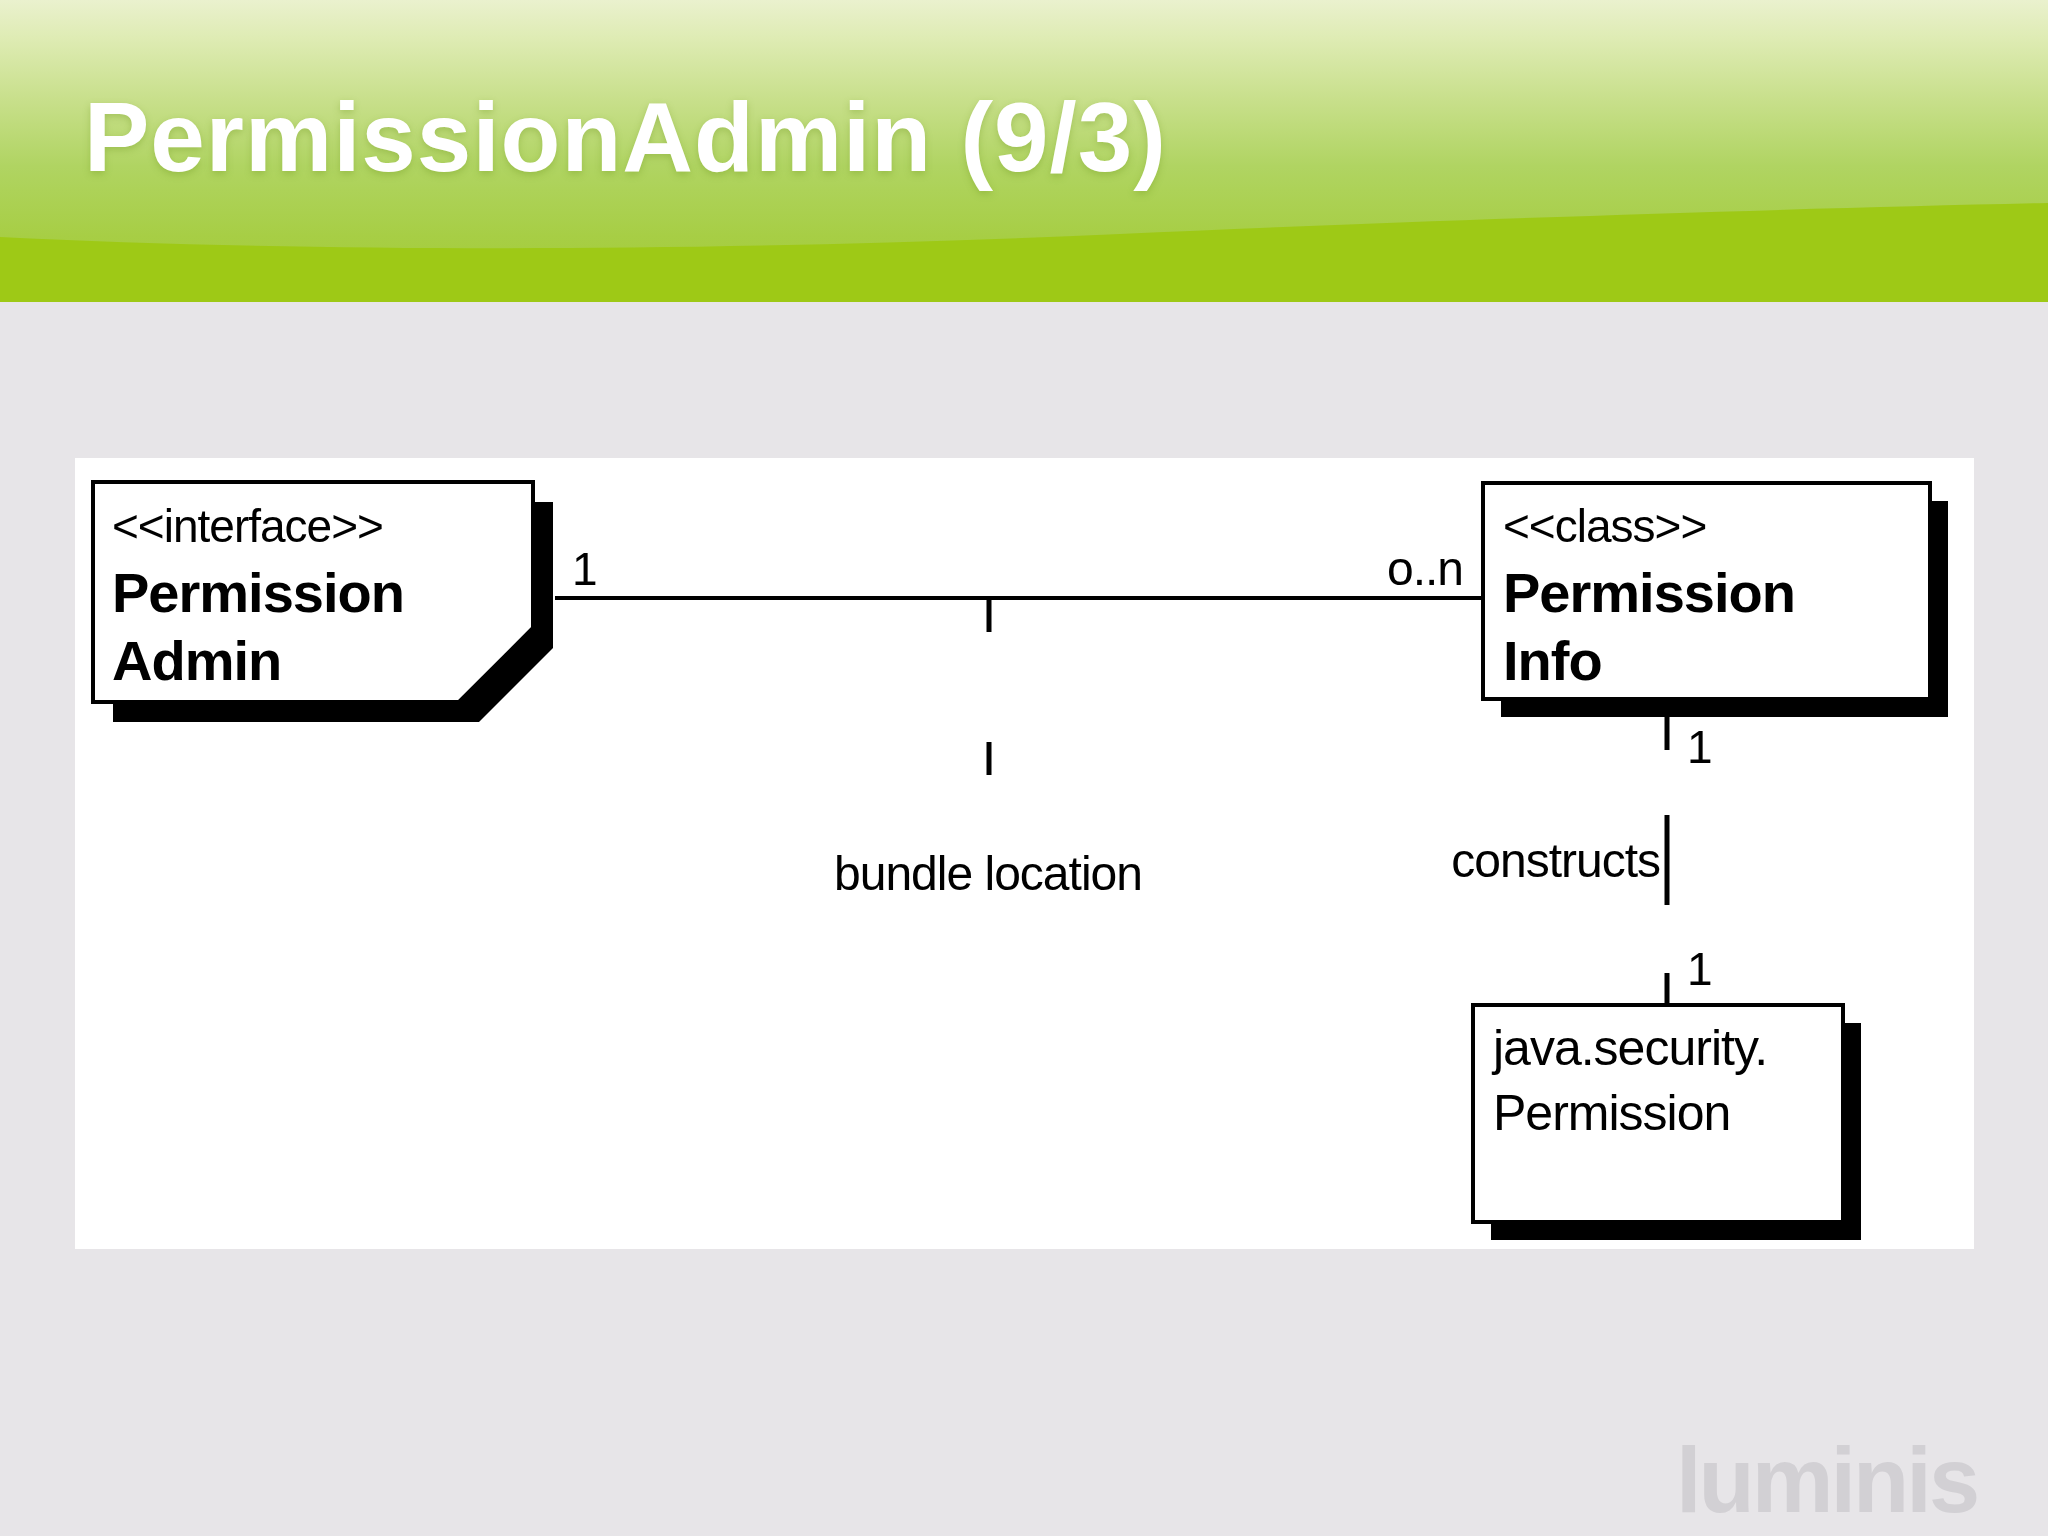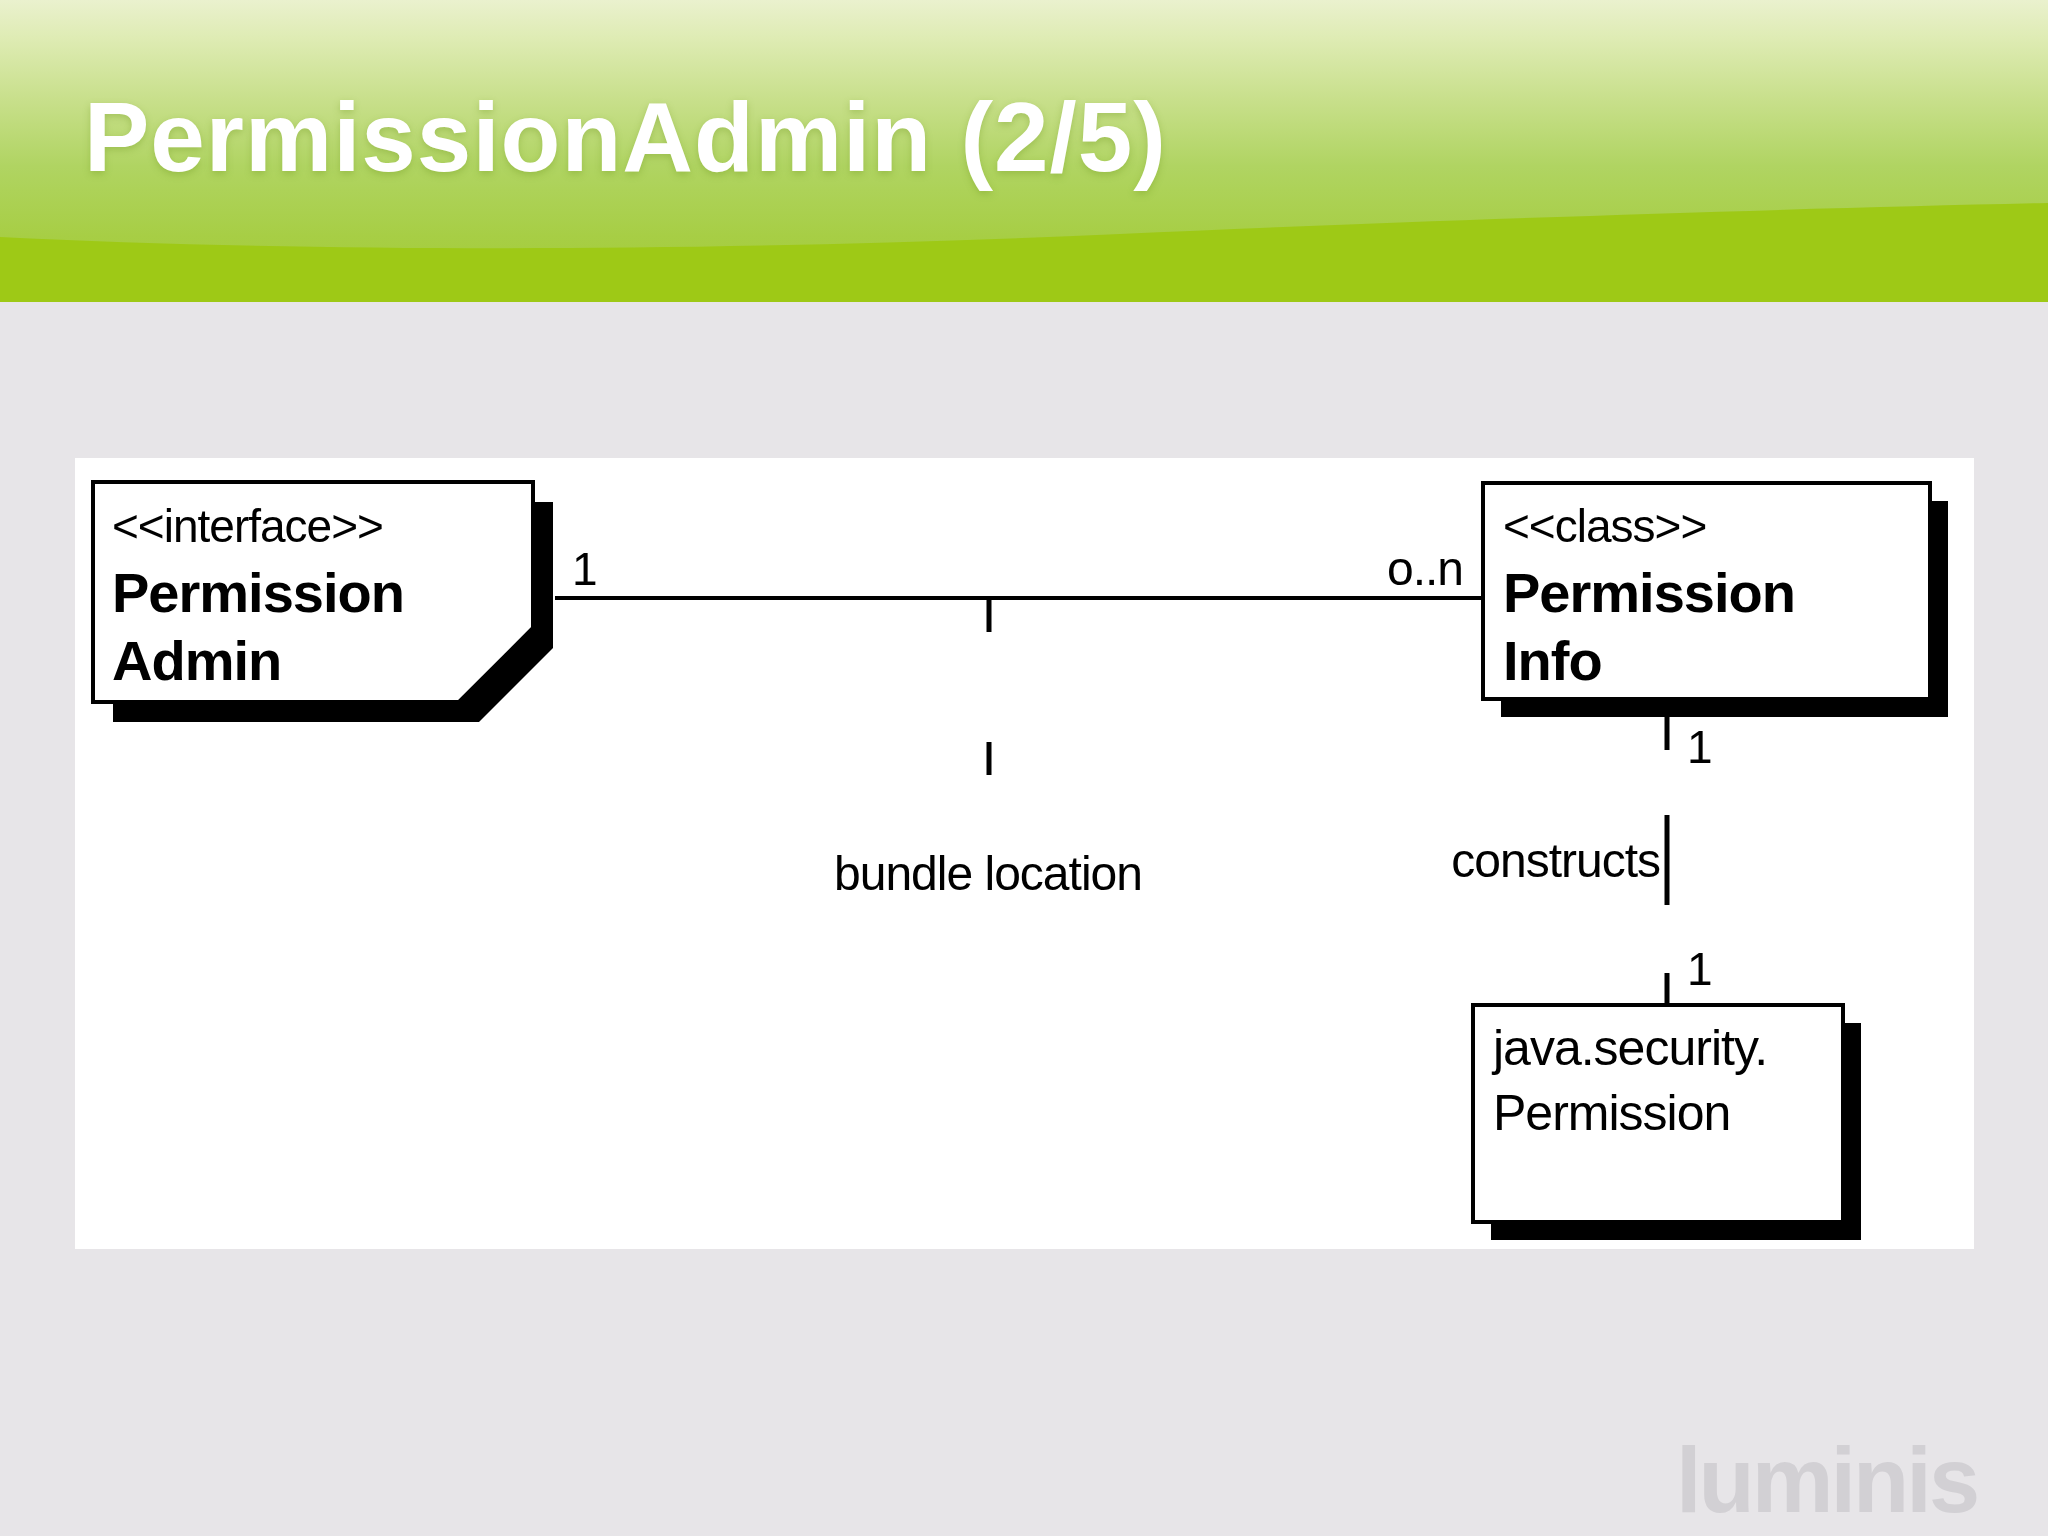--- a/index.html
+++ b/index.html
@@ -92,21 +92,21 @@
 </style>
 </head>
 <body>
 
 <div class="slide">
 
   <div class="header">
     <svg class="wave" width="2048" height="302" viewBox="0 0 2048 302">
       <path d="M0,237 C 300,252 700,253 1120,234 C 1480,218 1820,208 2048,203 L2048,302 L0,302 Z" fill="#9ec916"></path>
     </svg>
-    <h1 class="page-title">PermissionAdmin (2/5)</h1>
+    <h1 class="page-title">PermissionAdmin (9/3)</h1>
   </div>
 
   <div class="diagram-panel">
     <svg width="1899" height="791" viewBox="0 0 1899 791">
 
       <line class="uml-line" x1="480" y1="140" x2="1408" y2="140"></line>
       <line class="uml-tick" x1="914" y1="142" x2="914" y2="174"></line>
       <line class="uml-tick" x1="914" y1="284" x2="914" y2="317"></line>
       <text class="t-label" x="913" y="432" text-anchor="middle">bundle location</text>
       <text class="t-mult" x="497" y="127">1</text>

